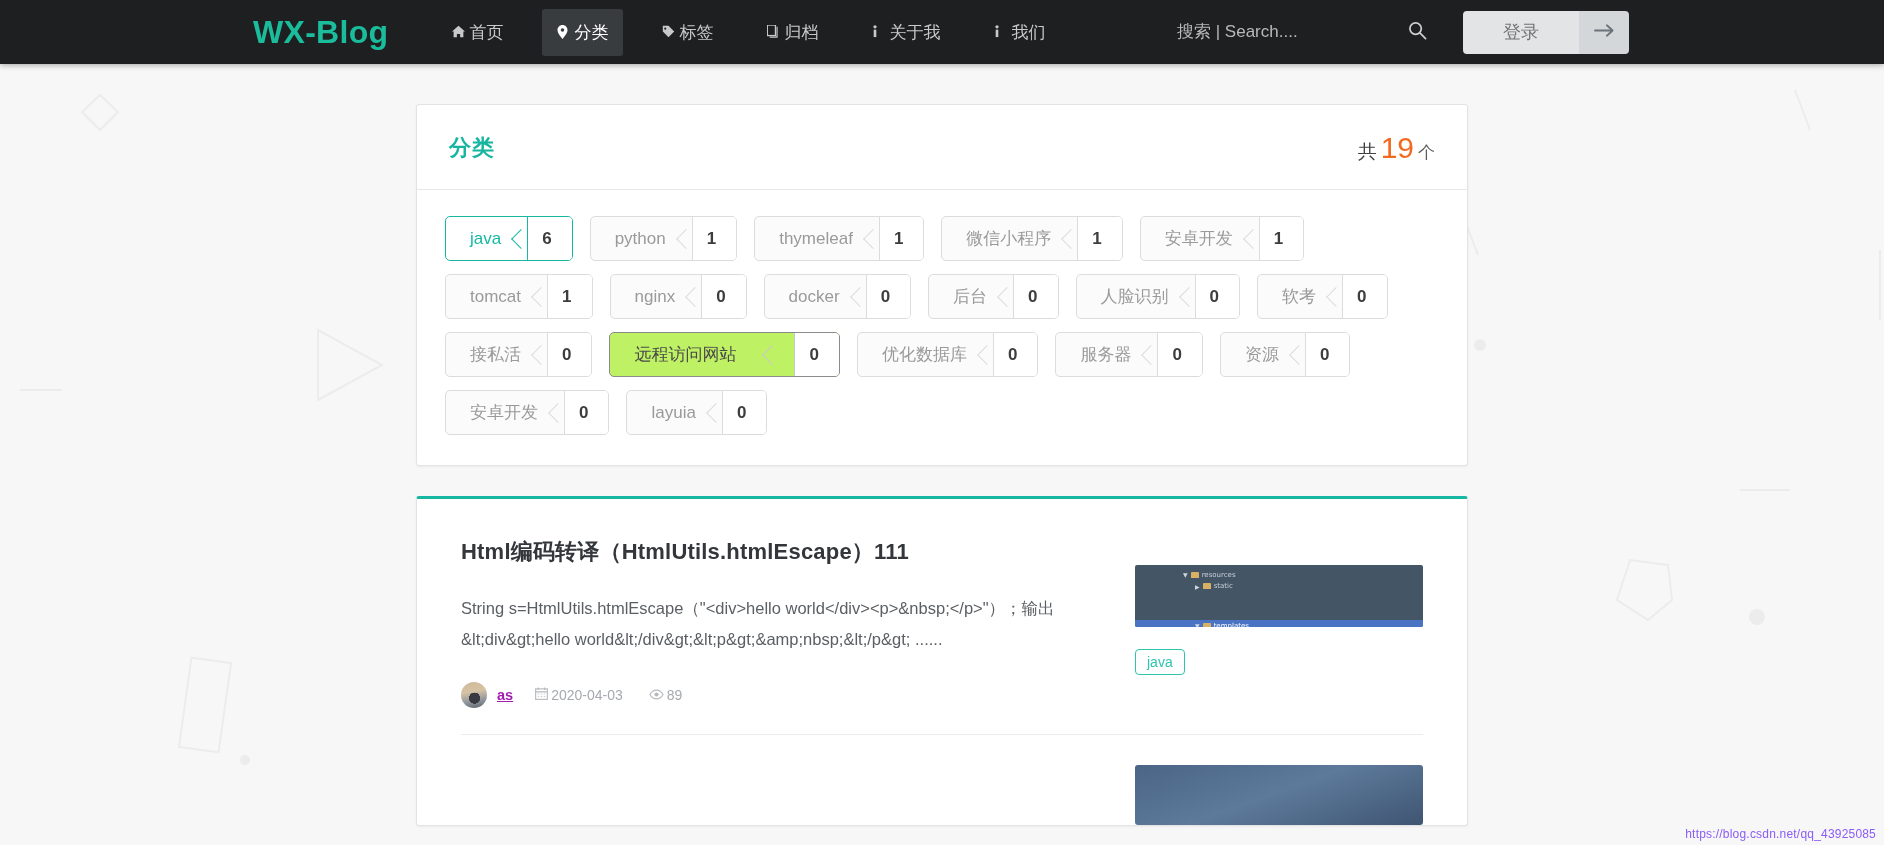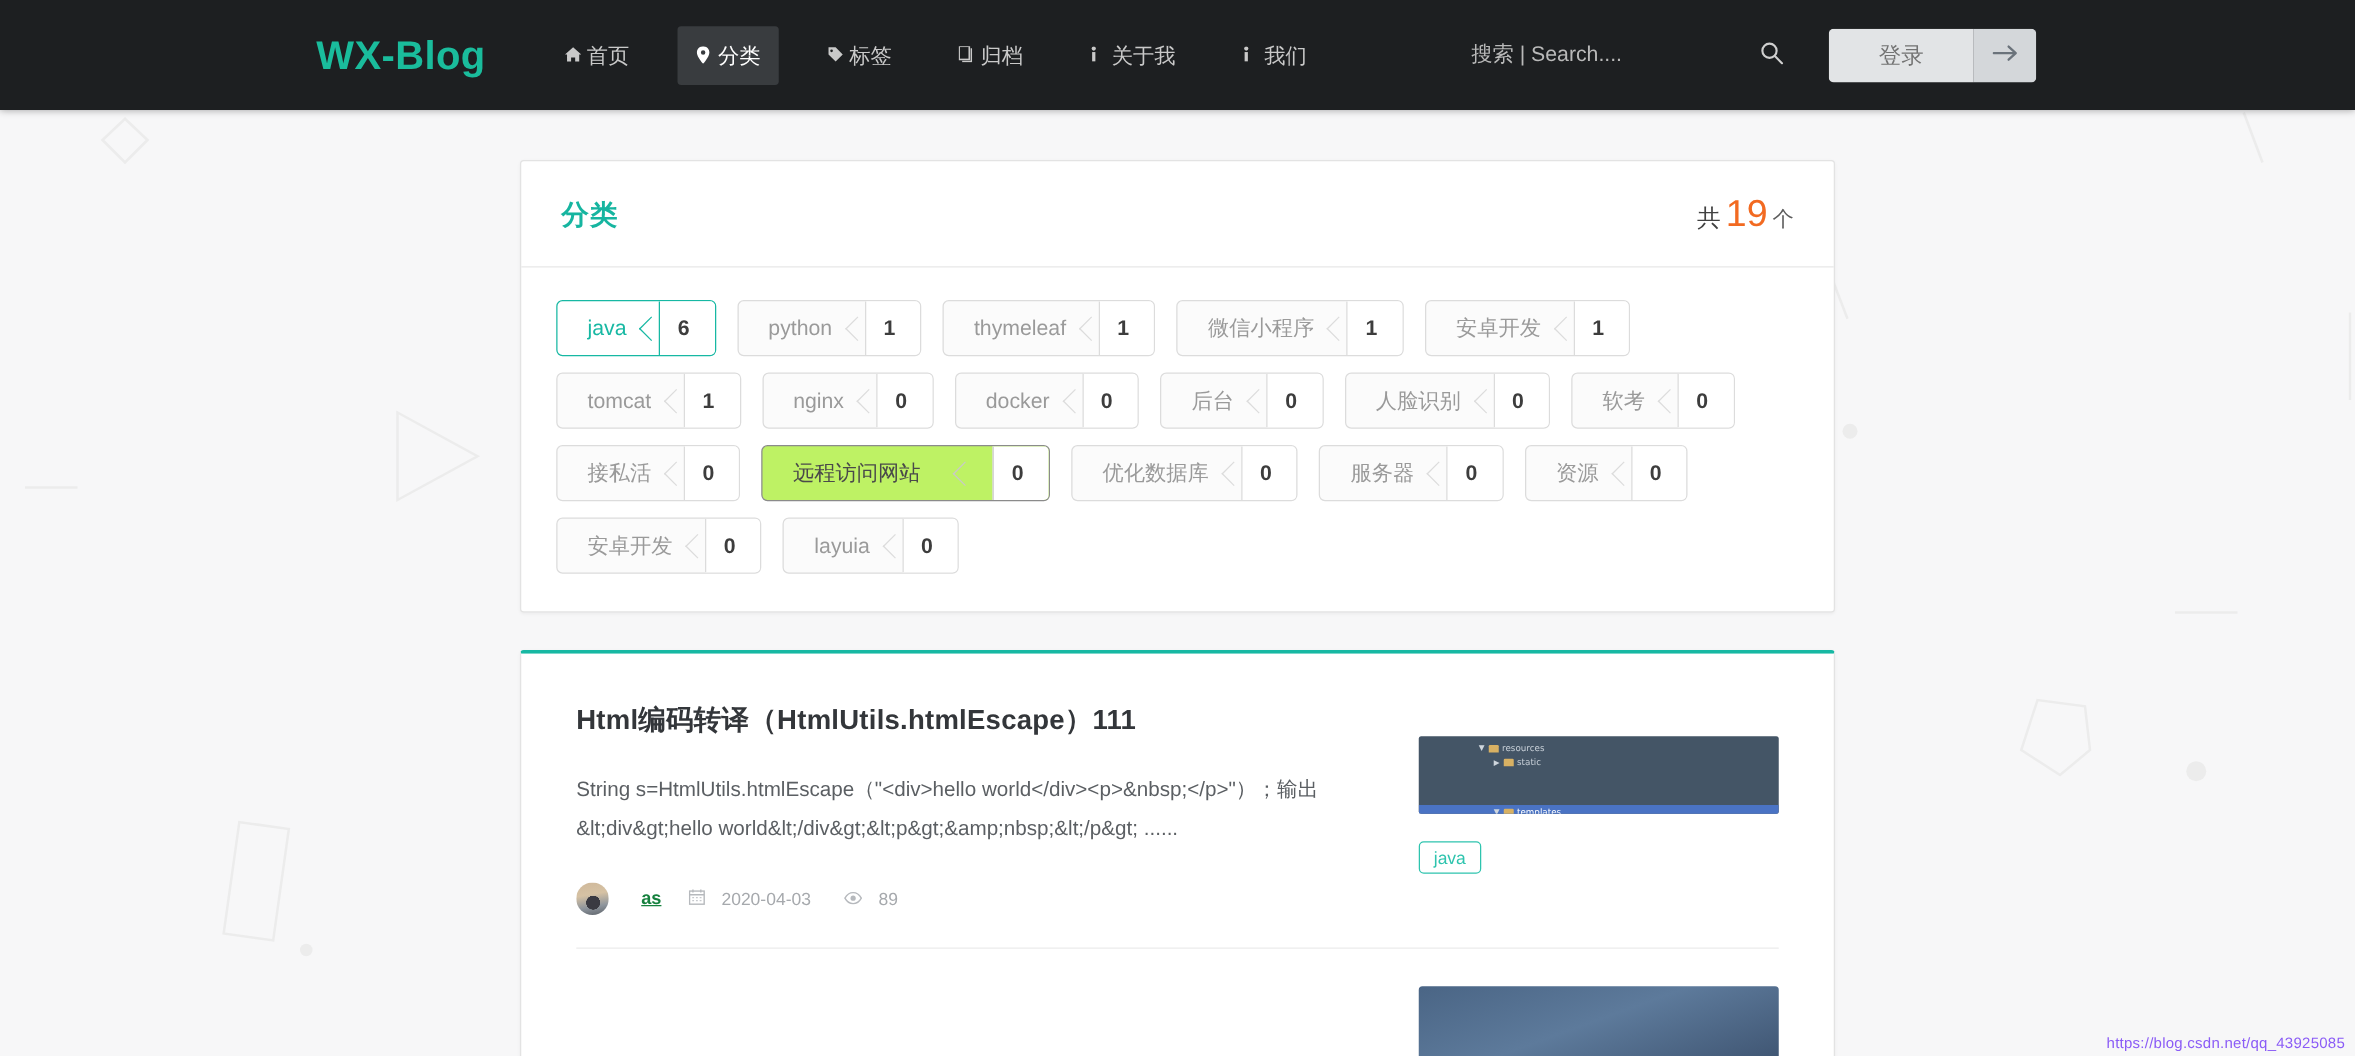--- a/index.html
+++ b/index.html
@@ -23,21 +23,21 @@
     position: absolute;
     inset: 0;
     pointer-events: none;
     z-index: 0;
   }
 
   
   #navbar {
     position: relative;
     z-index: 3;
-    height: 88px;
+    height: 64px;
     background: #1d1f21;
     display: flex;
     align-items: center;
     box-shadow: 0 1px 6px rgba(0,0,0,.35);
   }
   #brand {
     margin-left: 253px;
     color: #1abc9c;
     font-size: 32px;
     font-weight: bold;
@@ -296,22 +296,22 @@
   .avatar {
     width: 26px;
     height: 26px;
     border-radius: 50%;
     flex: none;
     background:
       radial-gradient(circle at 52% 62%, #3a3a42 0 26%, transparent 27%),
       linear-gradient(170deg, #cfb89a 0%, #d6c2a4 38%, #8d949c 72%, #5c6168 100%);
     overflow: hidden;
   }
-  .meta-author { color: #15803d; font-weight: bold; font-size: 14.5px; margin-left: 16px; }
-  .meta-chip { display: flex; align-items: flex-start; gap: 13px; }
+  .meta-author { color: #a21caf; font-weight: bold; font-size: 14.5px; }
+  .meta-chip { display: flex; align-items: flex-start; gap: 3px; }
   .meta-chip.date { margin-left: 12px; }
   .meta-chip.views { margin-left: 16px; }
 
   .art-right {
     width: 288px;
     flex: none;
     padding-top: 28px;
   }
   .thumb {
     width: 288px;

